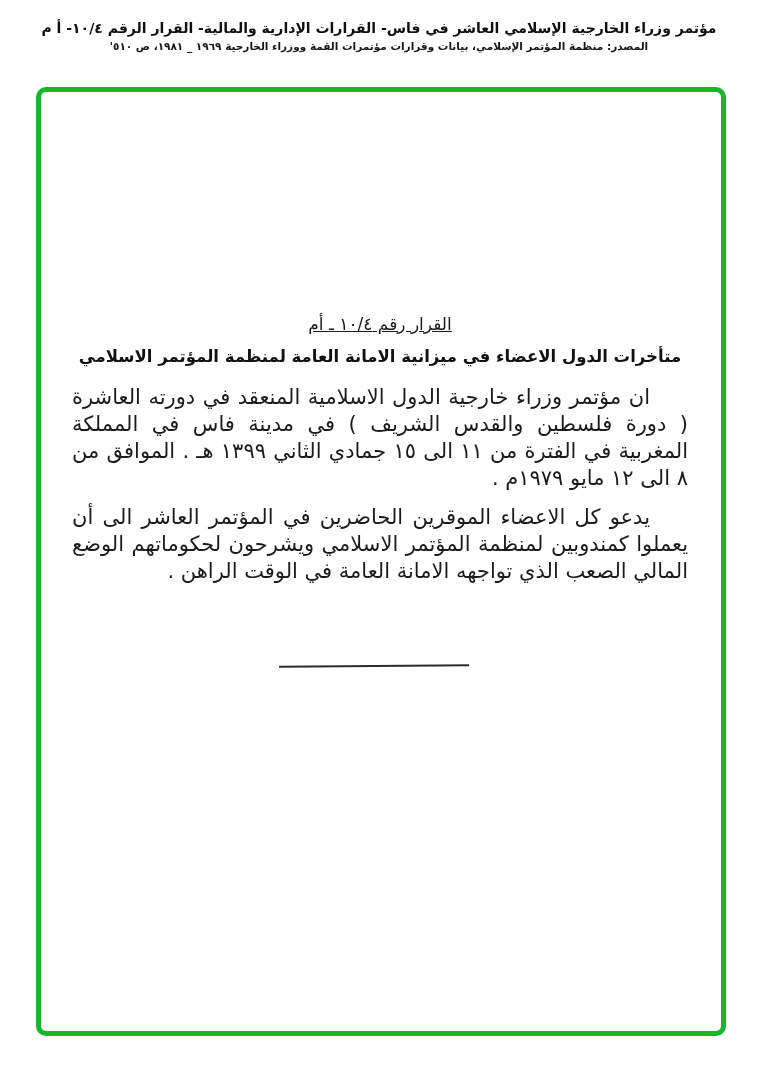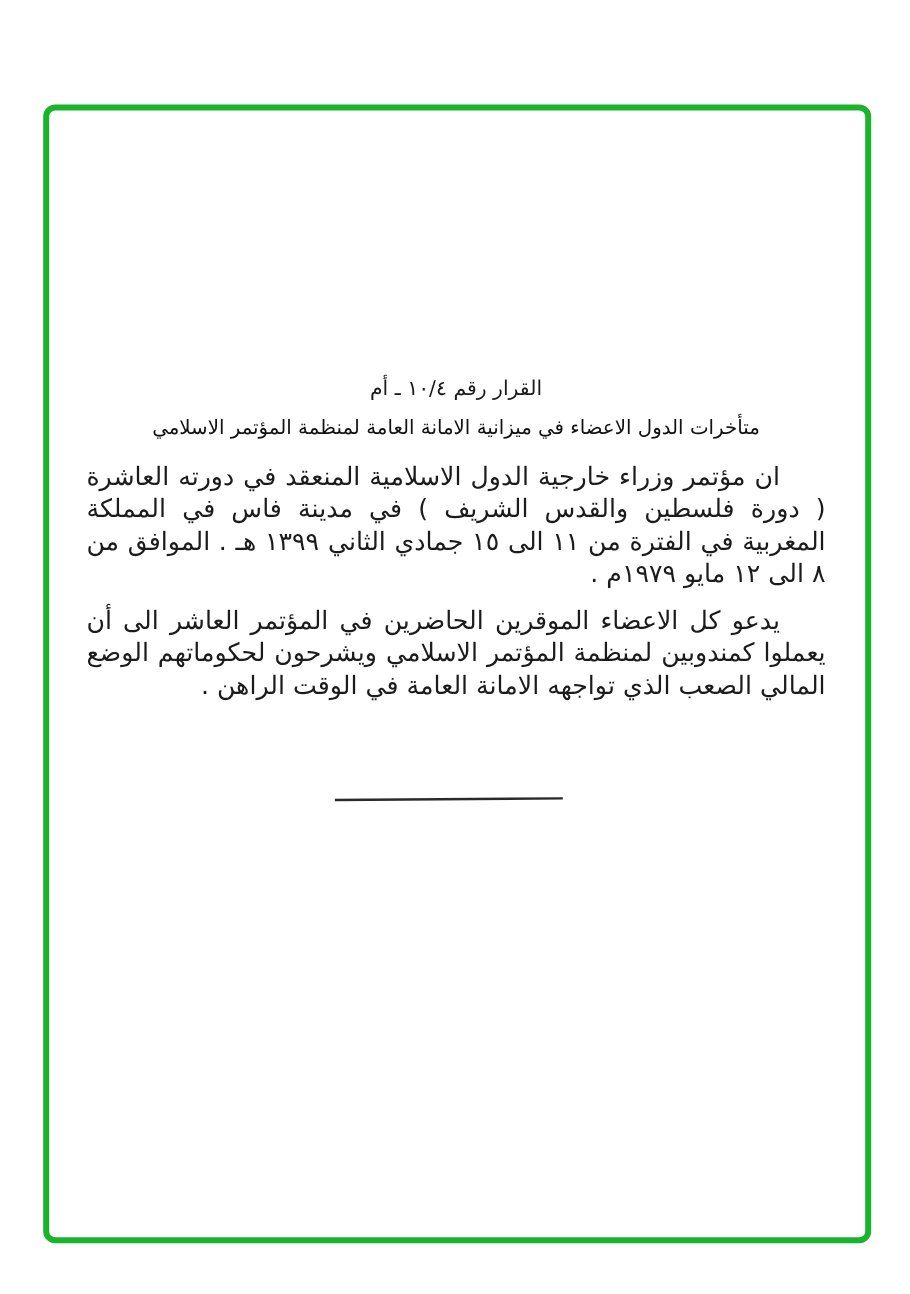--- a/index.html
+++ b/index.html
@@ -56,26 +56,27 @@
     left: 31px;
     right: 33px;
     direction: rtl;
   }
   .title {
     margin: 222px 0 0 0;
     text-align: center;
     font-size: 17px;
     font-weight: normal;
     color: #1a1a1a;
+    text-decoration: underline;
   }
   .subtitle {
     margin: 13px 0 17px 0;
     text-align: center;
     font-size: 16.5px;
-    font-weight: normal;
+    font-weight: bold;
     color: #111111;
   }
   .content p {
     margin: 18px 0 12px 0;
     font-size: 21px;
     line-height: 27px;
     text-align: justify;
     text-indent: 38px;
     color: #1b1b1b;
   }
@@ -90,20 +91,24 @@
     position: relative;
     right: 6px;
     transform: rotate(-0.4deg);
   }
 </style>
 </head>
 <body>
 
 <div class="page">
 
+  <header class="doc-header">
+    <div class="h1" dir="rtl">مؤتمر وزراء الخارجية الإسلامي العاشر في فاس- القرارات الإدارية والمالية- القرار الرقم ١٠/٤- أ م</div>
+    <div class="h2" dir="rtl">المصدر: منظمة المؤتمر الإسلامي، بيانات وقرارات مؤتمرات القمة ووزراء الخارجية ١٩٦٩ _ ١٩٨١، ص ٥١٠'</div>
+  </header>
 
   <div class="frame">
     <div class="content">
 
       <h2 class="title">القرار رقم ١٠/٤ ـ أم</h2>
 
       <h1 class="subtitle">متأخرات الدول الاعضاء في ميزانية الامانة العامة لمنظمة المؤتمر الاسلامي</h1>
 
       <p>ان مؤتمر وزراء خارجية الدول الاسلامية المنعقد في دورته العاشرة ( دورة فلسطين والقدس الشريف ) في مدينة فاس في المملكة المغربية في الفترة من ١١ الى ١٥ جمادي الثاني ١٣٩٩ هـ . الموافق من ٨ الى ١٢ مايو ١٩٧٩م .</p>
 

